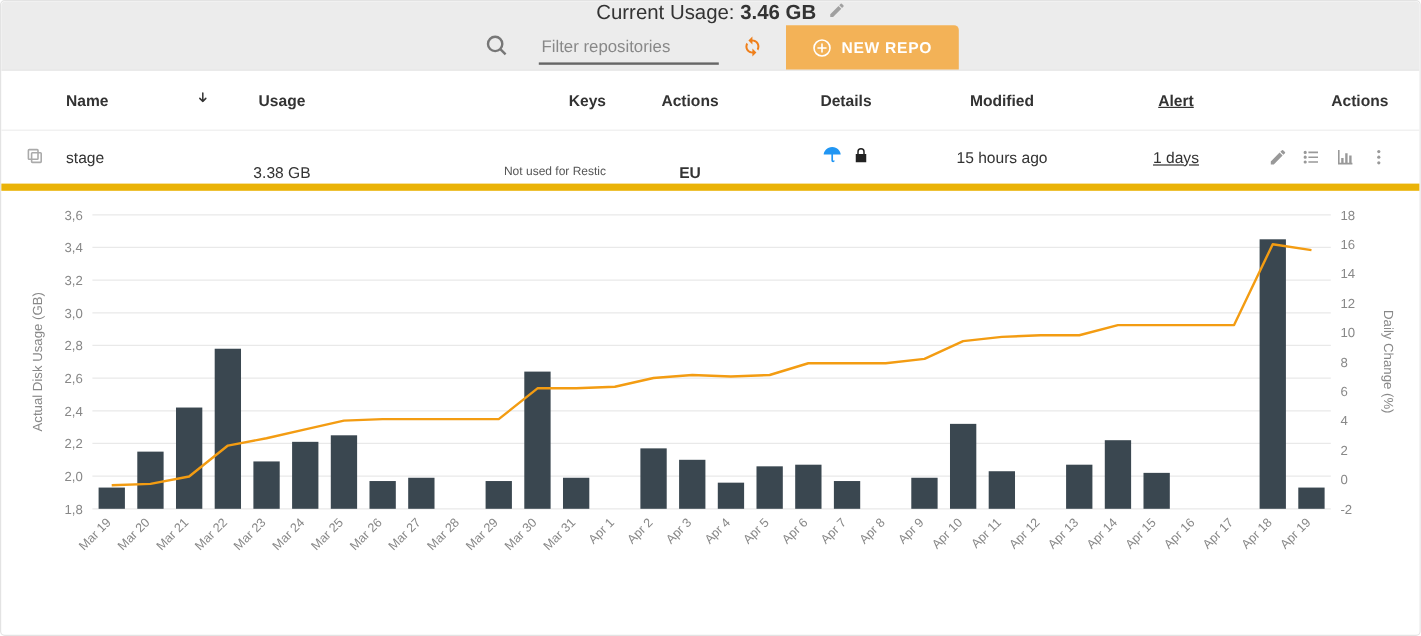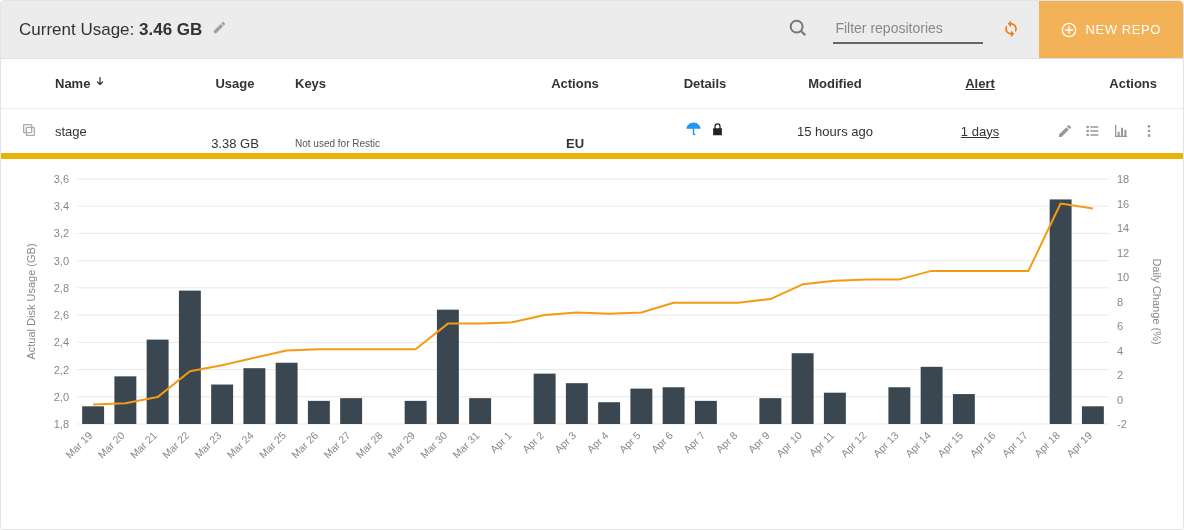--- a/index.html
+++ b/index.html
@@ -5,54 +5,55 @@
   * { box-sizing: border-box; }
   html, body { margin: 0; padding: 0; font-family: "Helvetica Neue", Arial, sans-serif; font-size: 13px; color: #333; background: #fff; }
   .wrap { width: 1184px; height: 530px; border: 1px solid #e3e3e3; border-radius: 4px; overflow: hidden; background: #fff; }
 
   
   .header {
     display: flex; align-items: center; justify-content: space-between;
     height: 58px; padding: 0 0 0 18px;
     background: #ececec; border-bottom: 1px solid #e0e0e0;
     border-radius: 4px 4px 0 0;
+    flex-direction: column;
   }
   .header-title { font-size: 17px; color: #333; display: flex; align-items: center; gap: 10px; }
   .header-title .bold { font-weight: 700; }
   .header-title .edit-icon { color: #a0a0a0; cursor: pointer; }
 
   .header-right { display: flex; align-items: center; gap: 14px; height: 100%; }
   .search { display: flex; align-items: center; gap: 24px; }
   .search svg { color: #777; }
   .search input {
     border: none; border-bottom: 2px solid #666; background: transparent;
     padding: 4px 2px 6px 2px; width: 150px; font-size: 14px; color: #444;
     outline: none;
   }
   .search input::placeholder { color: #888; }
   .refresh-icon { color: #ef7f1a; cursor: pointer; padding: 0 4px; }
   .new-repo-btn {
     display: flex; align-items: center; gap: 8px;
     height: 100%; padding: 0 22px; border: none; cursor: pointer;
-    background: #f3b257; color: #fff; font-weight: 400; font-size: 13px;
+    background: #f3b257; color: #fff; font-weight: 700; font-size: 13px;
     letter-spacing: 0.6px;
     border-radius: 0 4px 0 0;
   }
   .new-repo-btn svg { flex-shrink: 0; }
 
   
   .thead {
     display: flex; align-items: center; padding: 0 20px;
     height: 50px; border-bottom: 1px solid #eee;
     font-weight: 700; color: #333;
   }
   .col-icon { width: 34px; }
-  .col-name { width: 120px; display:flex; align-items:center; gap:4px; }
+  .col-name { width: 120px; display:flex; align-items:center; gap:4px;justify-content:space-between; }
   .col-usage { width: 120px; text-align: center; }
-  .col-keys { width: 210px; text-align: left; }
+  .col-keys { width: 210px; text-align: right; }
   .col-region { width: 140px; text-align: center; }
   .col-details { width: 120px; text-align: center; }
   .col-modified { width: 140px; text-align: center; }
   .col-alert { width: 150px; text-align: center; text-decoration: underline; }
   .col-actions { flex: 1; text-align: right; padding-right: 6px; }
 
   
   .trow {
     display: flex; align-items: center; padding: 0 20px;
     height: 50px; border-bottom: 6px solid #eab308;

